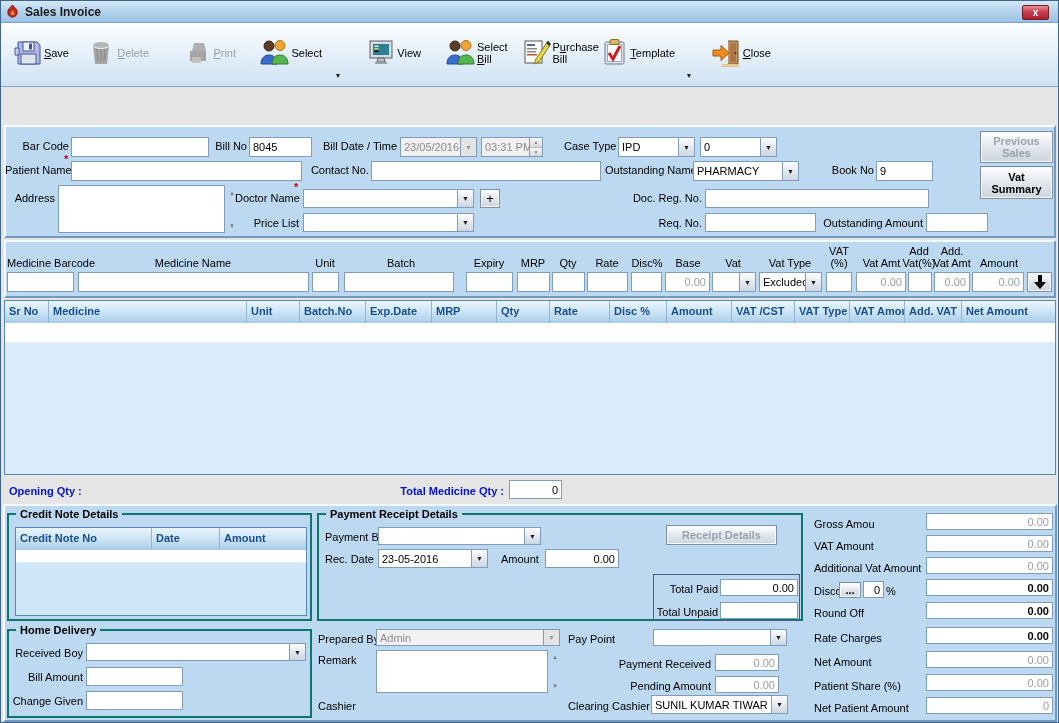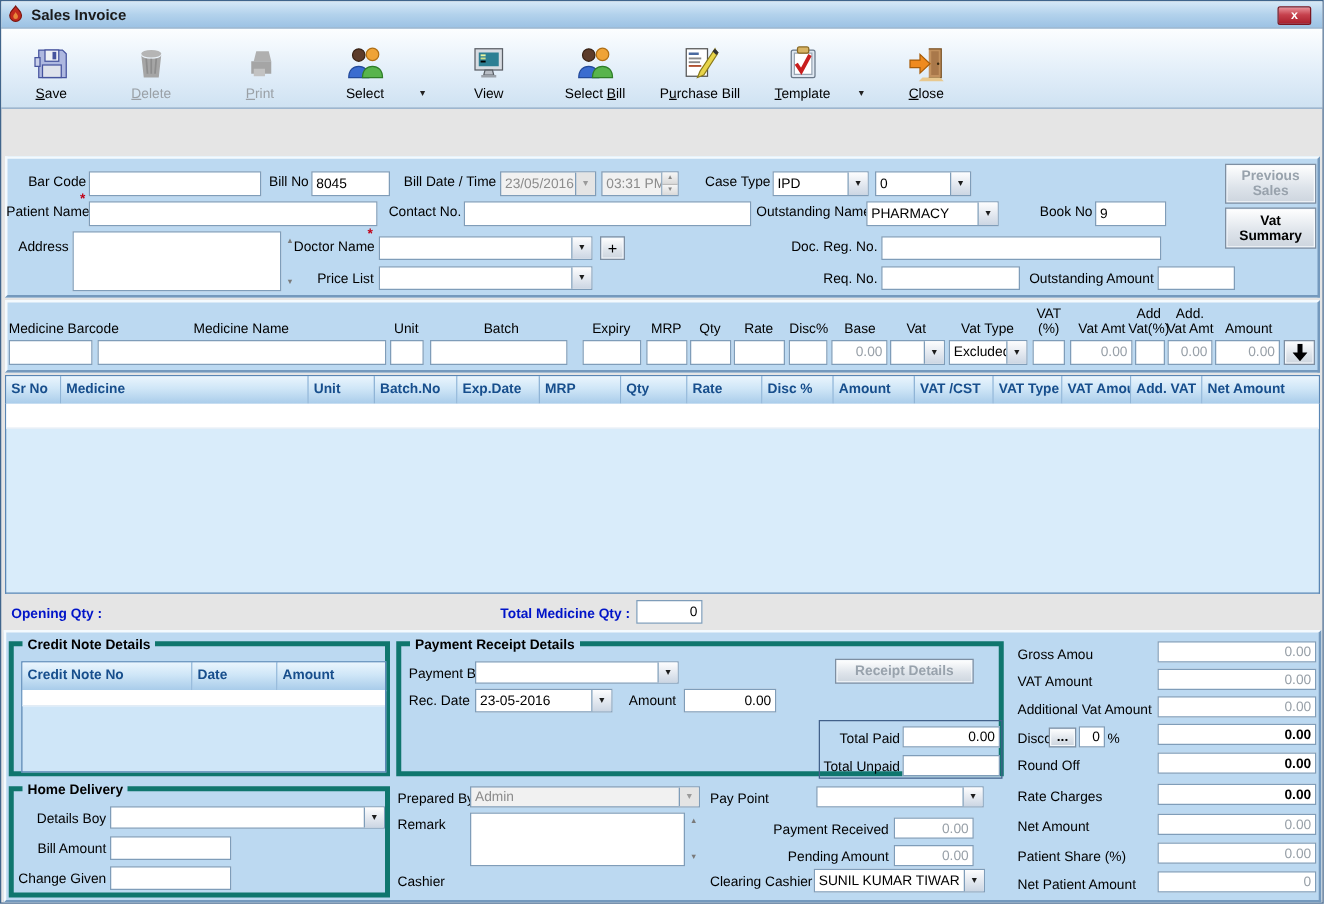--- a/index.html
+++ b/index.html
@@ -20,21 +20,21 @@
     border-bottom:1px solid #7da2c6; display:flex; align-items:center; }
   #titlebar .title { font-weight:bold; font-size:12px; margin-left:5px; color:#1a1a1a; }
   .closebtn { position:absolute; right:9px; top:4px; width:27px; height:15px;
     background:linear-gradient(#e89098,#c6414d 45%,#a91f2d);
     border:1px solid #7a1620; border-radius:2px; color:#fff; font-weight:bold;
     font-size:10px; text-align:center; line-height:13px; }
   
   #toolbar { position:absolute; left:0; top:22px; width:100%; height:64px;
     background:linear-gradient(#fcfeff,#e2eef9 55%,#cfe2f2);
     border-bottom:1px solid #86a7c7; }
-  .tbtn { position:absolute; top:2px; height:58px; display:flex; flex-direction:column;
+  .tbtn { position:absolute; top:2px; height:58px; display:flex; 
     align-items:center; justify-content:flex-end; padding-bottom:2px; }
   .tbtn .ic { height:36px; display:flex; align-items:center; justify-content:center; }
   .tbtn .tl { font-size:11px; }
   .tbtn.dis .tl { color:#9aa0a6; }
   .k { text-decoration:underline; }
   .ddarrow { position:absolute; top:47px; width:14px; height:12px; font-size:7px;
     color:#222; text-align:center; line-height:12px; }
   
   .panel { position:absolute; border:2px solid;
     border-color:#f4fafe #7499bd #7499bd #f4fafe; background:#bcd9f1; }
@@ -63,21 +63,21 @@
     font-weight:bold; font-size:11px; text-align:center;
     display:flex; flex-direction:column; align-items:center; justify-content:center; }
   .btn.dis { color:#98a2ac; }
   
   .gridhead { position:absolute; display:flex; border:1px solid #5a86b4;
     background:#bcd9f1; }
   .gh { background:linear-gradient(#eaf5fd,#cfe6f7 45%,#a9ccea);
     border-right:1px solid #8fb4d6; color:#174e8c; font-weight:bold;
     padding:4px 4px 0 4px; height:22px; white-space:nowrap; overflow:hidden; }
   
-  .grp { position:absolute; border:4px solid #0f766e; }
+  .grp { position:absolute; border:2px solid #0f766e; }
   .grp .gt { position:absolute; top:-7px; left:7px; background:#bcd9f1;
     padding:0 4px; font-weight:bold; }
   .bluebold { color:#0014c8; font-weight:bold; }
   .scrollnub { position:absolute; font-size:6px; color:#7a7a7a; }
 </style>
 </head>
 <body>
 
 <div id="window">
 
@@ -355,21 +355,21 @@
       <span class="gh" style="width:68px">Date</span>
       <span class="gh" style="width:88px;flex:1;border-right:none">Amount</span>
     </div>
     <div class="abs" style="left:6px;top:35px;width:292px;height:66px;background:#cfe6f8;border:1px solid #5a86b4;border-top:none">
       <div style="height:13px;background:#fff;border-bottom:1px solid #e2ecf5"></div>
     </div>
   </div>
 
   <div class="grp" style="left:6px;top:628px;width:305px;height:89px">
     <span class="gt">Home Delivery</span>
-    <div class="lbl r" style="left:4px;top:16px;width:70px">Details Boy</div>
+    <div class="lbl r" style="left:4px;top:16px;width:70px">Received Boy</div>
     <div class="combo" style="left:77px;top:12px;width:220px;height:18px">
       <span class="val"></span>
         <span class="ca">▼</span>
     </div>
     <div class="lbl r" style="left:4px;top:40px;width:70px">Bill Amount</div>
     <input class="tb" style="left: 77px; top: 36px; width: 97px; height: 19px;">
     <div class="lbl r" style="left:0px;top:64px;width:74px">Change Given</div>
     <input class="tb" style="left: 77px; top: 60px; width: 97px; height: 19px;">
   </div>
 

